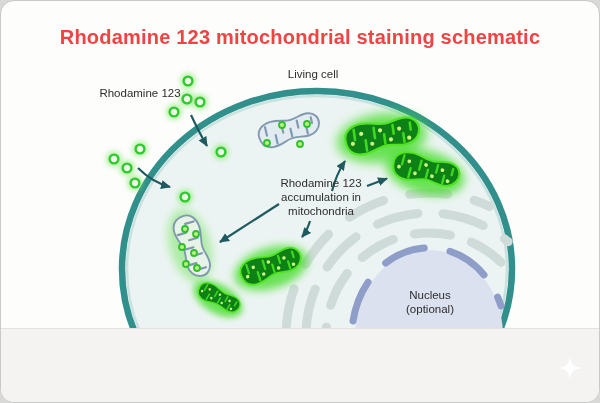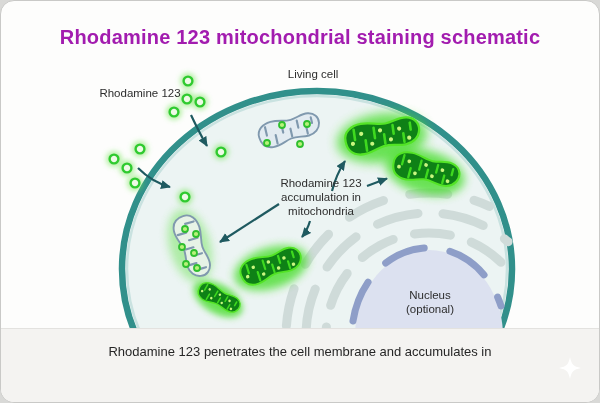--- a/index.html
+++ b/index.html
@@ -1,19 +1,19 @@
 <!DOCTYPE html>
 <html><head>
 <meta charset="utf-8">
 <style>
   html,body{margin:0;padding:0;background:#d9d9d7;font-family:"Liberation Sans",sans-serif;}
   .card{position:relative;width:600px;height:403px;background:#fdfdfc;border:1px solid #c9c9c7;
         border-radius:14px;overflow:hidden;box-sizing:border-box;}
   .title{position:absolute;top:25px;left:0;width:100%;text-align:center;
-         font-size:20px;font-weight:700;color:#a21caf;letter-spacing:.2px;}
+         font-size:20px;font-weight:700;color:#ef4444;letter-spacing:.2px;}
   .diagram-svg{position:absolute;top:0;left:0;}
   .svg-label{font-family:"Liberation Sans",sans-serif;fill:#2d2d2d;}
   .caption-bar{position:absolute;left:0;bottom:0;width:100%;height:74px;background:#f4f3f1;
                border-top:1px solid #e3e2df;box-sizing:border-box;text-align:center;padding-top:13px;}
   .caption-line{display:block;font-size:13px;line-height:20px;color:#262626;}
   .sparkle{position:absolute;right:16px;top:26px;}
 </style>
 </head>
 <body>
 
@@ -114,19 +114,18 @@
     <text class="svg-label" x="139" y="96" font-size="11.5" text-anchor="middle">Rhodamine 123</text>
     <text class="svg-label" x="312" y="77" font-size="11.5" text-anchor="middle">Living cell</text>
     <text class="svg-label" x="320" y="186" font-size="11.5" text-anchor="middle">Rhodamine 123</text>
     <text class="svg-label" x="320" y="200" font-size="11.5" text-anchor="middle">accumulation in</text>
     <text class="svg-label" x="320" y="214" font-size="11.5" text-anchor="middle">mitochondria</text>
     <text class="svg-label" x="429" y="298" font-size="11.5" text-anchor="middle">Nucleus</text>
     <text class="svg-label" x="429" y="312" font-size="11.5" text-anchor="middle">(optional)</text>
   </svg>
 
   <div class="caption-bar">
-    <span class="caption-line">Rhodamine 123 penetrates the cell membrane and accumulates in</span>
     <svg class="sparkle" width="26" height="26" viewBox="-13 -13 26 26">
       <path d="M0,-11 C1.8,-3 3,-1.8 11,0 C3,1.8 1.8,3 0,11 C-1.8,3 -3,1.8 -11,0 C-3,-1.8 -1.8,-3 0,-11 Z" fill="#ffffff"></path>
     </svg>
   </div>
 
 </div>
 
 </body></html>

